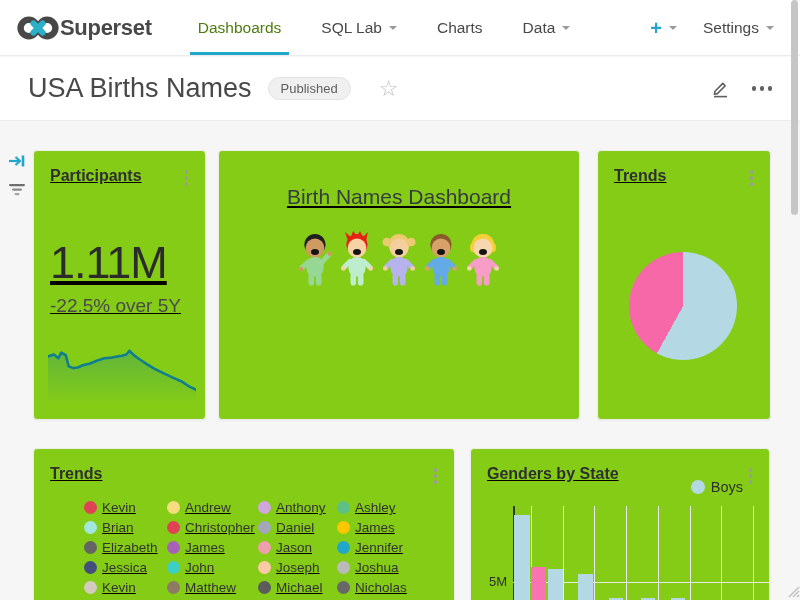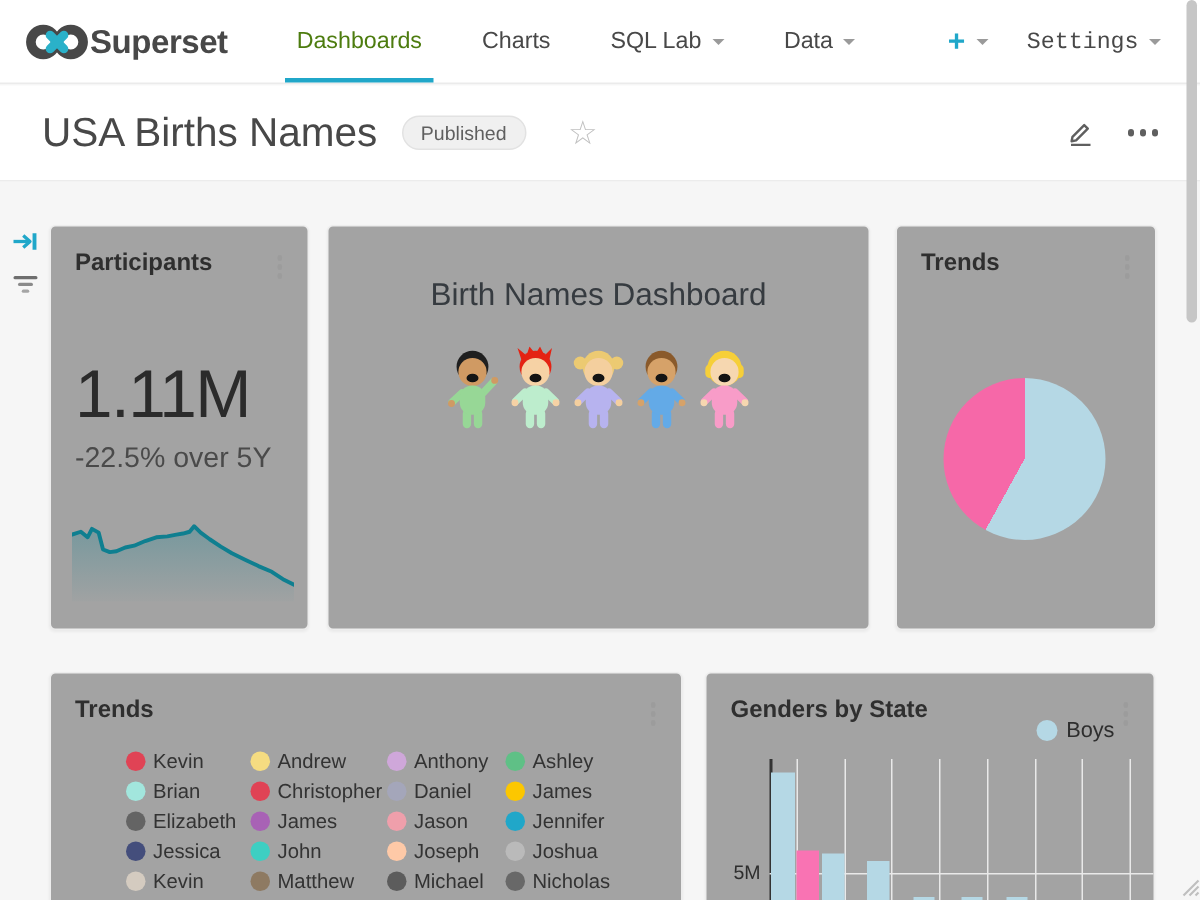--- a/index.html
+++ b/index.html
@@ -15,39 +15,39 @@
   .nav-item { font-size:15.5px; color:#484848; padding:0 20px; height:100%; display:flex;
               align-items:center; position:relative; cursor:pointer; }
   .nav-item.active { color:#4d7c0f; }
   .nav-item.active::after { content:""; position:absolute; left:12px; right:12px; bottom:0;
               height:3px; background:#20a7c9; }
   .caret { display:inline-block; width:0; height:0; border-left:4px solid transparent;
            border-right:4px solid transparent; border-top:4.5px solid #9a9a9a; margin-left:7px; }
   .nav-right { margin-left:auto; display:flex; align-items:center; gap:26px; }
   .plus-btn { display:flex; align-items:center; cursor:pointer; }
   .plus-glyph { color:#20a7c9; font-size:20px; font-weight:bold; line-height:1; }
-  .settings { display:flex; align-items:center; font-size:15.5px; color:#484848; cursor:pointer;font-family:Liberation Mono, monospace; }
+  .settings { display:flex; align-items:center; font-size:15.5px; color:#484848; cursor:pointer; }
 
   
   .titlebar { position:absolute; left:0; top:57px; width:800px; height:64px; background:#fff;
               border-bottom:1px solid #ececec; display:flex; align-items:center; padding:0 28px; }
   .dash-title { font-size:27px; font-weight:normal; color:#484848; }
   .badge { margin-left:16px; background:#f0f0f0; border:1px solid #e2e2e2; color:#5f5f5f;
            font-size:13px; padding:3px 12px; border-radius:12px; cursor:pointer; }
   .star { margin-left:28px; font-size:22px; color:#c0c0c0; cursor:pointer; line-height:1; }
   .tb-right { margin-left:auto; display:flex; align-items:center; gap:22px; }
   .icon-btn { cursor:pointer; display:flex; align-items:center; }
   .dots-h { display:flex; gap:3.5px; }
   .dots-h i { width:4.5px; height:4.5px; border-radius:50%; background:#5f5f5f; }
 
   
   .rail-icon { position:absolute; cursor:pointer; }
 
-  .card { position:absolute; background:#a3a3a3; border:1px solid #ededed; border-radius:4px;
-          box-shadow:0 1px 2px rgba(0,0,0,0.05); overflow:hidden; }
+  .card { position:absolute; background:#84cc16; border:1px solid #ededed; border-radius:4px;
+          box-shadow:0 1px 2px rgba(0,0,0,0.05); overflow:hidden;text-decoration:underline; }
   .card-header { display:flex; align-items:flex-start; padding:16px 14px 0 16px; }
   .card-title { font-size:16px; font-weight:600; color:#2f2f2f; }
   .kebab { margin-left:auto; display:flex; flex-direction:column; gap:2.5px; padding:3px;
            cursor:pointer; }
   .kebab i { width:3.5px; height:3.5px; border-radius:50%; background:#9c9c9c; }
 
   #card-participants { left:33px; top:150px; width:173px; height:270px; }
   .big-number { font-size:45px; font-weight:500; color:#2b2b2b; letter-spacing:-1px;
                 margin:48px 0 0 16px; }
   .big-sub { font-size:19px; color:#4a4a4a; margin:6px 0 0 16px; }
@@ -91,22 +91,22 @@
     <svg width="44" height="28" viewBox="0 0 48 28">
       <circle cx="14" cy="14" r="9" fill="none" stroke="#484848" stroke-width="7"></circle>
       <circle cx="34" cy="14" r="9" fill="none" stroke="#484848" stroke-width="7"></circle>
       <line x1="19" y1="9" x2="29" y2="19" stroke="#2ab1c9" stroke-width="6.5" stroke-linecap="round"></line>
       <line x1="19" y1="19" x2="29" y2="9" stroke="#2ab1c9" stroke-width="6.5" stroke-linecap="round"></line>
     </svg>
     <span class="brand-text">Superset</span>
   </div>
   <div class="nav-menu">
       <span class="nav-item active">Dashboards</span>
+      <span class="nav-item">SQL Lab<i class="caret"></i></span>
       <span class="nav-item">Charts</span>
-      <span class="nav-item">SQL Lab<i class="caret"></i></span>
       <span class="nav-item">Data<i class="caret"></i></span>
     </div>
   <div class="nav-right">
     <span class="plus-btn">
       <span class="plus-glyph">+</span>
       <i class="caret"></i>
     </span>
     <span class="settings">
       <span>Settings</span>
       <i class="caret"></i>

